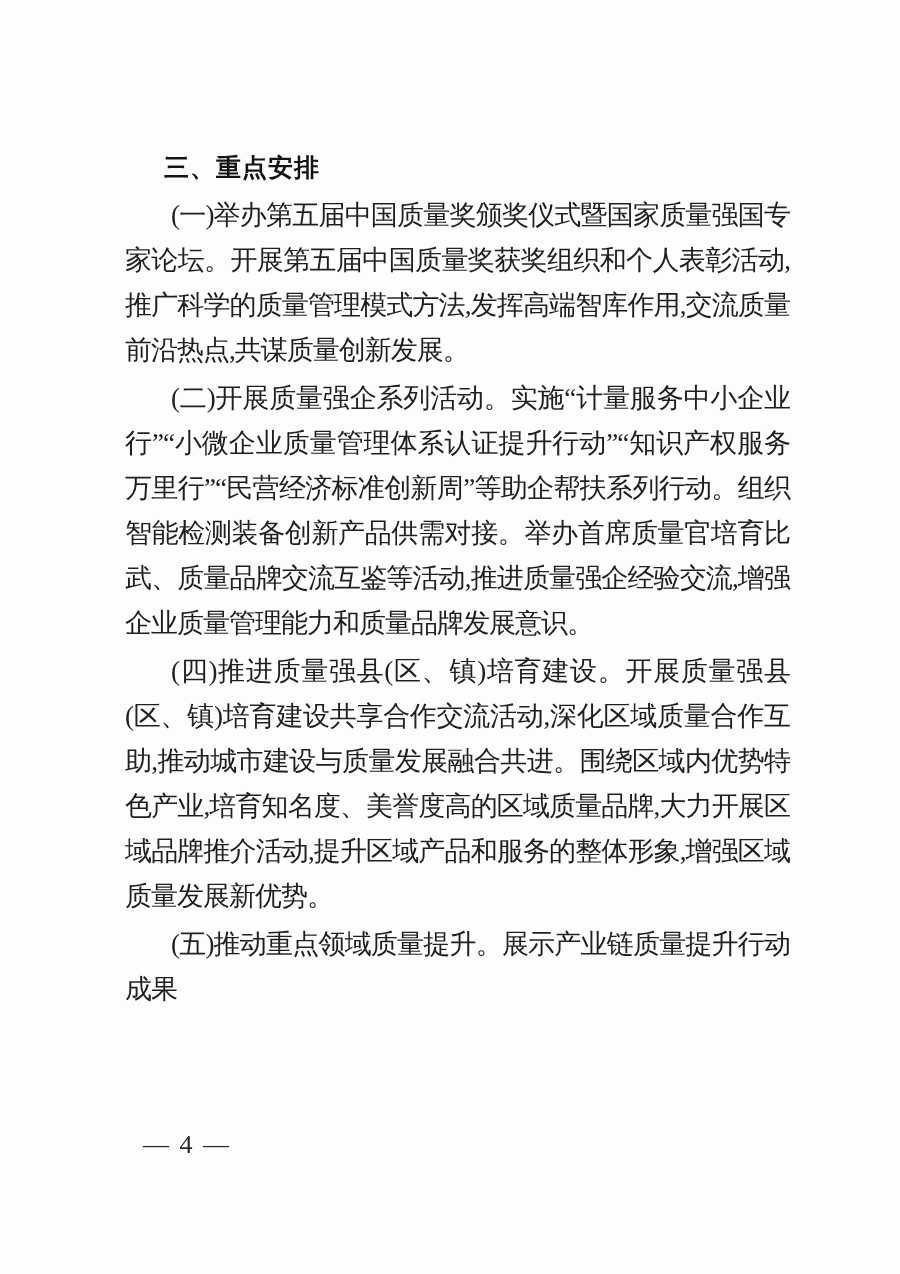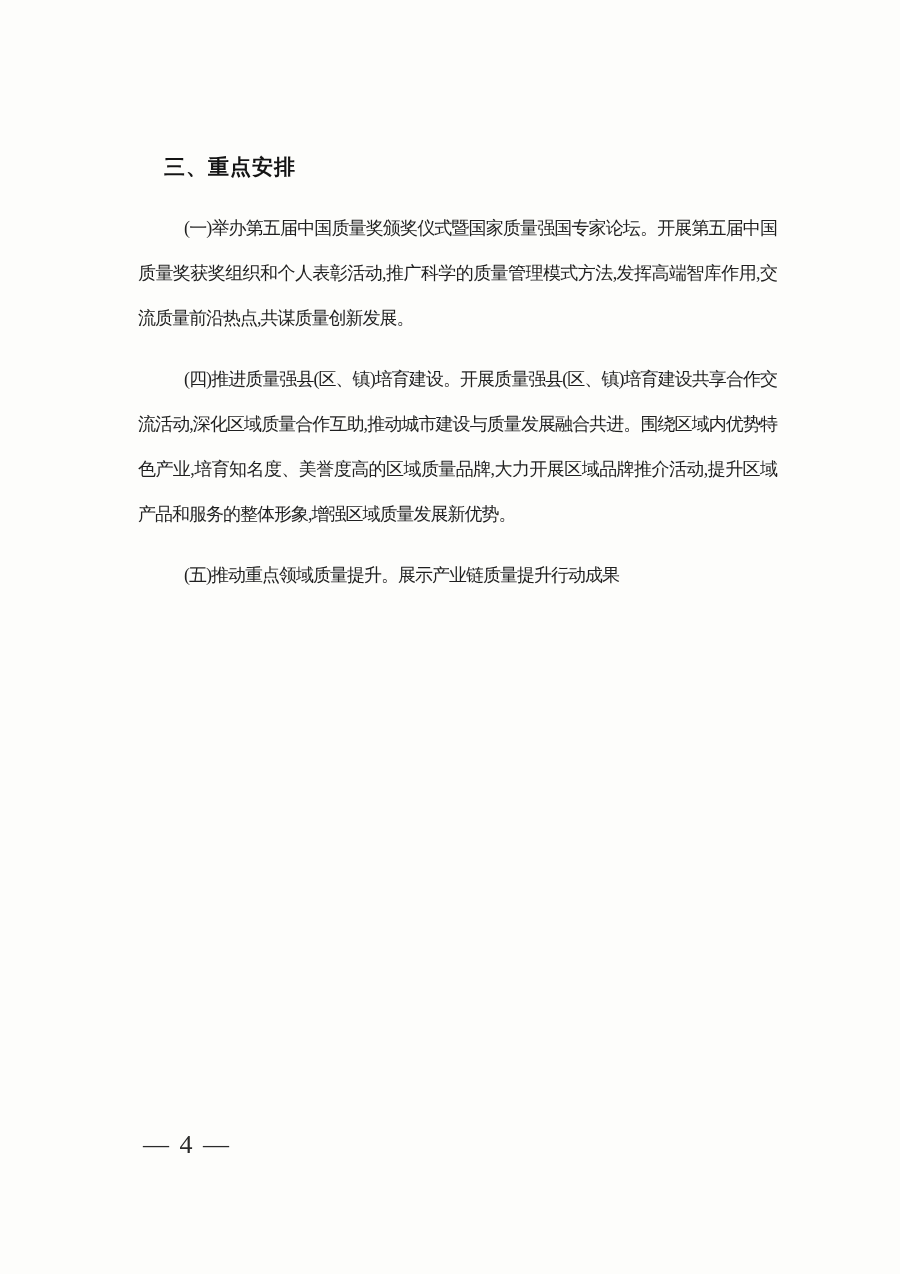--- a/index.html
+++ b/index.html
@@ -20,30 +20,30 @@
   .content {
     position: absolute;
     left: 122px;
     top: 145px;
     width: 671px;
   }
   .section-heading {
     margin: 0;
     font-family: "DejaVu Sans", "Liberation Sans", sans-serif;
     font-weight: 700;
-    font-size: 21px;
+    font-size: 25px;
     line-height: 45px;
     letter-spacing: 1px;
     text-indent: 42px;
     color: #141414;
     white-space: nowrap;
   }
   .para {
-    margin: 16px;
-    font-size: 18px;
+    margin: 3px;
+    font-size: 27px;
     line-height: 45px;
     letter-spacing: -1px;
     text-indent: 46px;
     text-align: justify;
     text-justify: inter-character;
     color: #1f1f1f;
   }
   .page-number {
     position: absolute;
     left: 143px;
@@ -55,17 +55,18 @@
     white-space: nowrap;
   }
 </style>
 </head>
 <body>
 
 <div class="page">
   <div class="content">
     <h2 class="section-heading">三、重点安排</h2>
     <p class="para">(一)举办第五届中国质量奖颁奖仪式暨国家质量强国专家论坛。开展第五届中国质量奖获奖组织和个人表彰活动,推广科学的质量管理模式方法,发挥高端智库作用,交流质量前沿热点,共谋质量创新发展。</p>
+    <p class="para">(二)开展质量强企系列活动。实施“计量服务中小企业行”“小微企业质量管理体系认证提升行动”“知识产权服务万里行”“民营经济标准创新周”等助企帮扶系列行动。组织智能检测装备创新产品供需对接。举办首席质量官培育比武、质量品牌交流互鉴等活动,推进质量强企经验交流,增强企业质量管理能力和质量品牌发展意识。</p>
     <p class="para">(四)推进质量强县(区、镇)培育建设。开展质量强县(区、镇)培育建设共享合作交流活动,深化区域质量合作互助,推动城市建设与质量发展融合共进。围绕区域内优势特色产业,培育知名度、美誉度高的区域质量品牌,大力开展区域品牌推介活动,提升区域产品和服务的整体形象,增强区域质量发展新优势。</p>
     <p class="para">(五)推动重点领域质量提升。展示产业链质量提升行动成果</p>
   </div>
   <div class="page-number">— 4 —</div>
 </div>
 
 </body></html>

